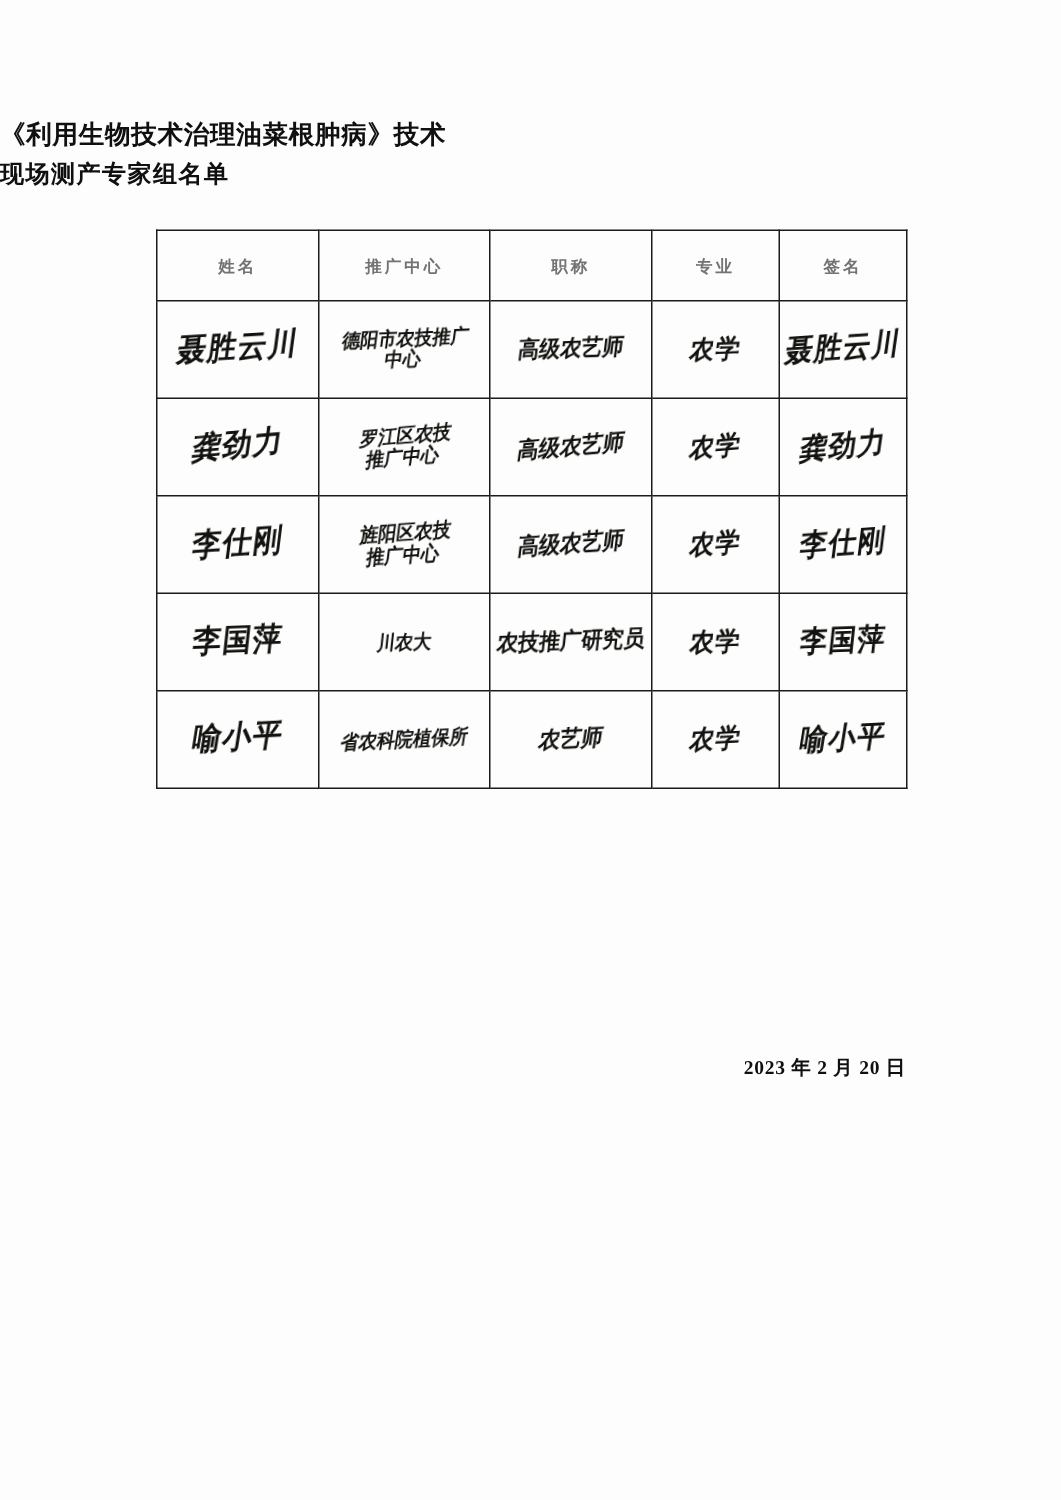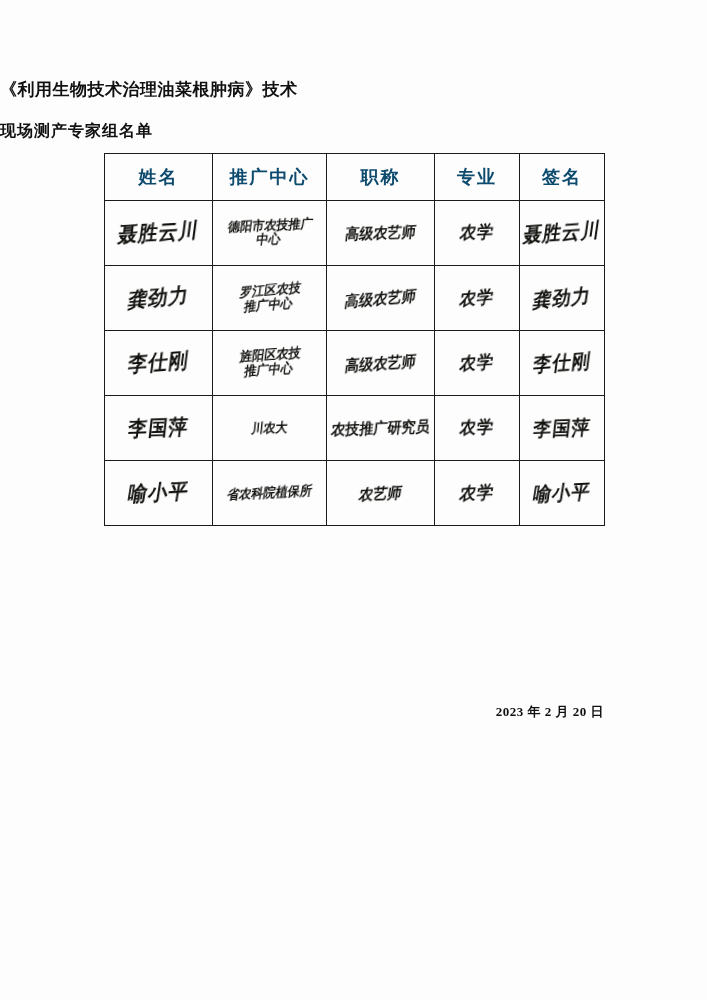--- a/index.html
+++ b/index.html
@@ -28,21 +28,21 @@
     width: 707px;
   }
   .doc-title {
     font-size: 17px;
     font-weight: bold;
     letter-spacing: 0.5px;
     line-height: 24px;
     color: #101010;
   }
   .doc-subtitle {
-    margin-top: 19px;
+    margin-top: 4px;
     font-size: 16px;
     font-weight: bold;
     letter-spacing: 1px;
     color: #101010;
   }
   table.roster {
     position: absolute;
     top: 153px;
     left: 104px;
     width: 500px;
@@ -51,24 +51,24 @@
   }
   table.roster th,
   table.roster td {
     border: 1px solid #1b1b1b;
     padding: 0;
     text-align: center;
     vertical-align: middle;
   }
   table.roster th {
     height: 46px;
-    font-size: 18px;
+    font-size: 11px;
     font-weight: bold;
     letter-spacing: 2px;
-    color: #0c4a6e;
+    color: #737373;
   }
   table.roster td {
     height: 64px;
     position: relative;
   }
   col.c-name    { width: 108px; }
   col.c-unit    { width: 114px; }
   col.c-title   { width: 108px; }
   col.c-major   { width: 85px; }
   col.c-sign    { width: 85px; }

